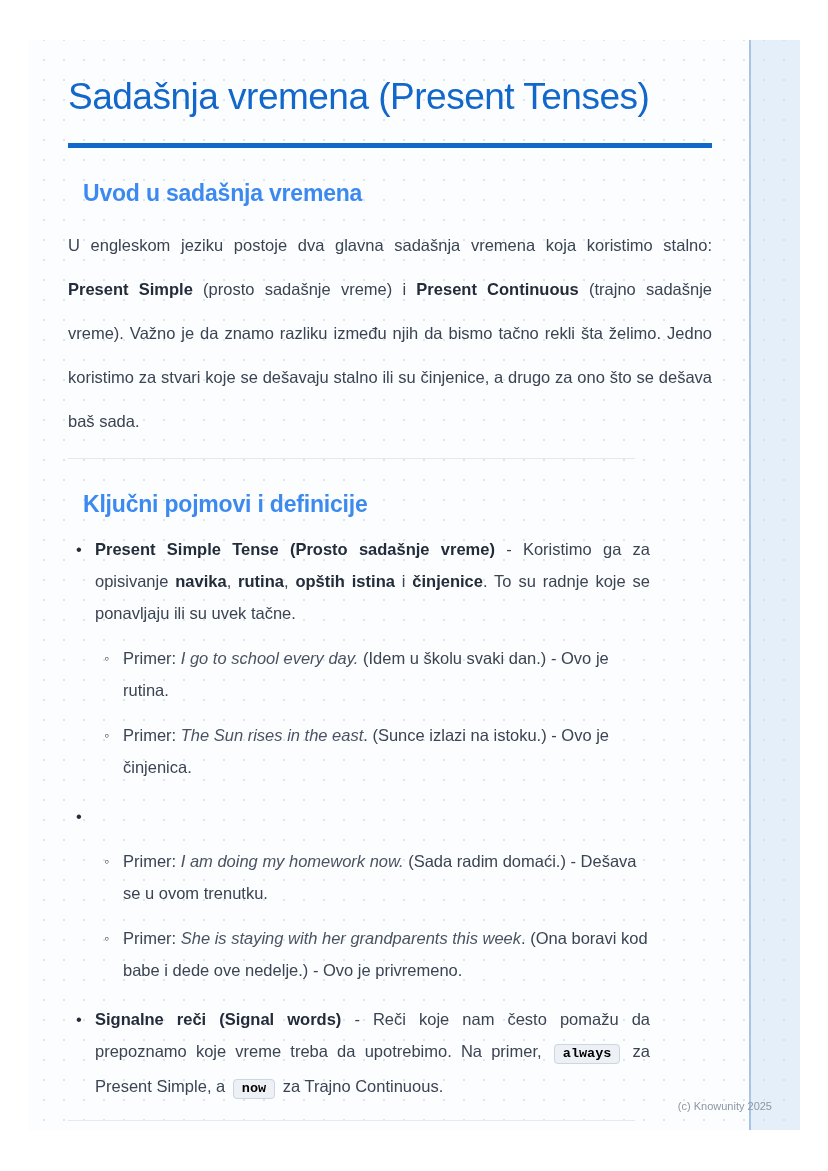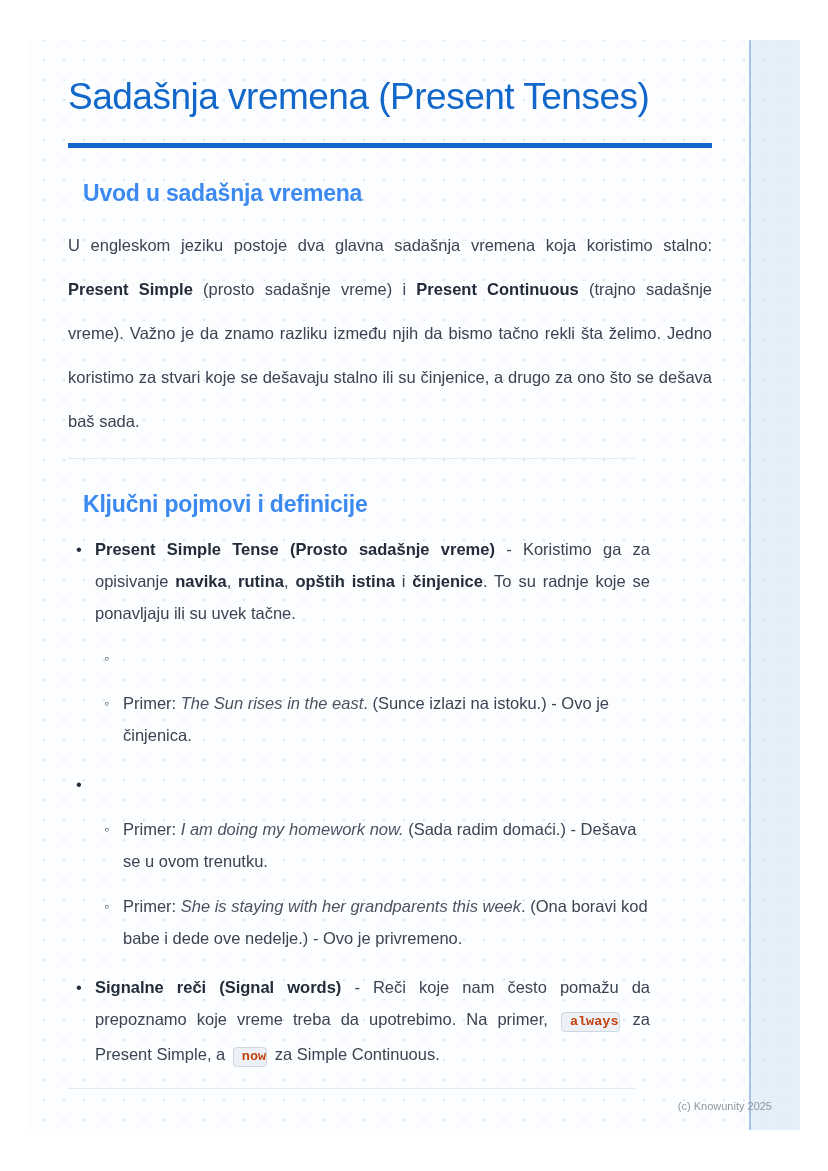--- a/index.html
+++ b/index.html
@@ -89,25 +89,25 @@
     color: #3b4453;
   }
   .l1-body { width: 555px; text-align: justify; }
   .l2-body { width: 527px; text-align: left; }
   .b { font-weight: bold; color: #232c3a; }
   .i { font-style: italic; color: #4a5362; }
   .code {
     font-family: "Liberation Mono", "DejaVu Sans Mono", monospace;
     font-size: 13.5px;
     font-weight: bold;
-    color: #c2410c;
+    color: #000000;
     background: #edf1f6;
     border: 1px solid #cdd7e1;
     border-radius: 4px;
-    padding: 1px 0 2px 8px;
+    padding: 1px 8px 2px 8px;
     margin: 0 3px;
     white-space: nowrap;
   }
   .footer {
     position: absolute;
     right: 28px;
     bottom: 18px;
     font-size: 11px;
     color: #8d97a3;
     z-index: 2;
@@ -133,20 +133,21 @@
     <ul class="l1">
       <li>
         <div class="row">
           <span class="marker m1">•</span>
           <div class="li-body l1-body"><span class="b">Present Simple Tense (Prosto sadašnje vreme)</span><span> - Koristimo ga za opisivanje </span><span class="b">navika</span><span>, </span><span class="b">rutina</span><span>, </span><span class="b">opštih istina</span><span> i </span><span class="b">činjenice</span><span>. To su radnje koje se ponavljaju ili su uvek tačne.</span></div>
         </div>
         <ul class="l2">
           <li>
             <div class="row">
               <span class="marker m2">◦</span>
+              <div class="li-body l2-body"><span>Primer: </span><span class="i">I go to school every day.</span><span> (Idem u školu svaki dan.) - Ovo je rutina.</span></div>
             </div>
           </li>
           <li>
             <div class="row">
               <span class="marker m2">◦</span>
               <div class="li-body l2-body"><span>Primer: </span><span class="i">The Sun rises in the east</span><span>. (Sunce izlazi na istoku.) - Ovo je činjenica.</span></div>
             </div>
           </li>
         </ul>
       </li>
@@ -167,21 +168,21 @@
               <span class="marker m2">◦</span>
               <div class="li-body l2-body"><span>Primer: </span><span class="i">She is staying with her grandparents this week</span><span>. (Ona boravi kod babe i dede ove nedelje.) - Ovo je privremeno.</span></div>
             </div>
           </li>
         </ul>
       </li>
 
       <li>
         <div class="row">
           <span class="marker m1">•</span>
-          <div class="li-body l1-body"><span class="b">Signalne reči (Signal words)</span><span> - Reči koje nam često pomažu da prepoznamo koje vreme treba da upotrebimo. Na primer, </span><span class="code">always</span><span> za Present Simple, a </span><span class="code">now</span><span> za Simple Continuous.</span></div>
+          <div class="li-body l1-body"><span class="b">Signalne reči (Signal words)</span><span> - Reči koje nam često pomažu da prepoznamo koje vreme treba da upotrebimo. Na primer, </span><span class="code">always</span><span> za Present Simple, a </span><span class="code">now</span><span> za Trajno Continuous.</span></div>
         </div>
       </li>
     </ul>
 
     <hr class="divider">
 
   </div>
 
   <div class="footer">(c) Knowunity 2025</div>
 </div>

